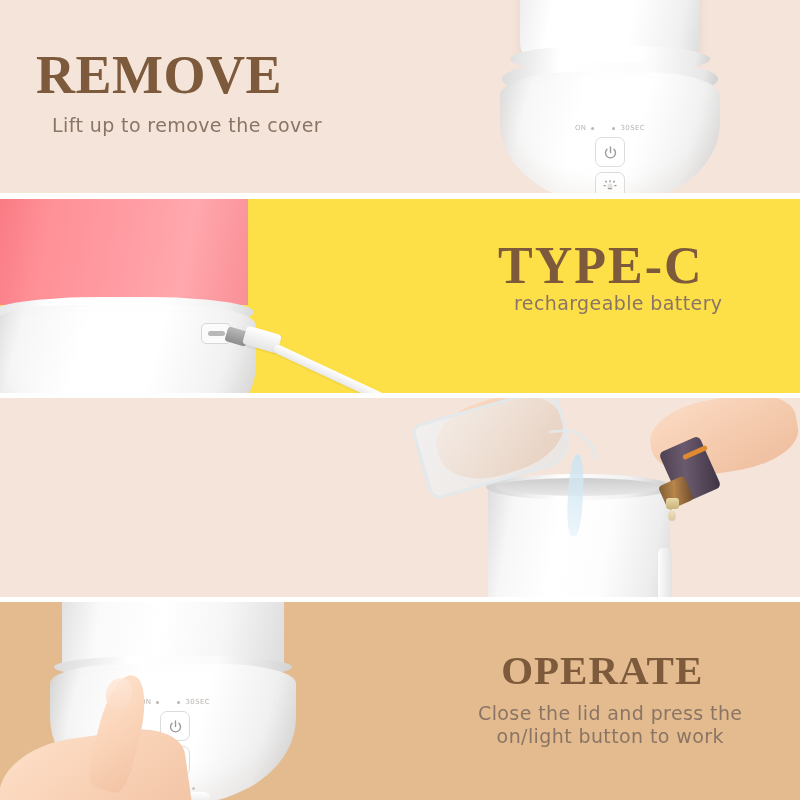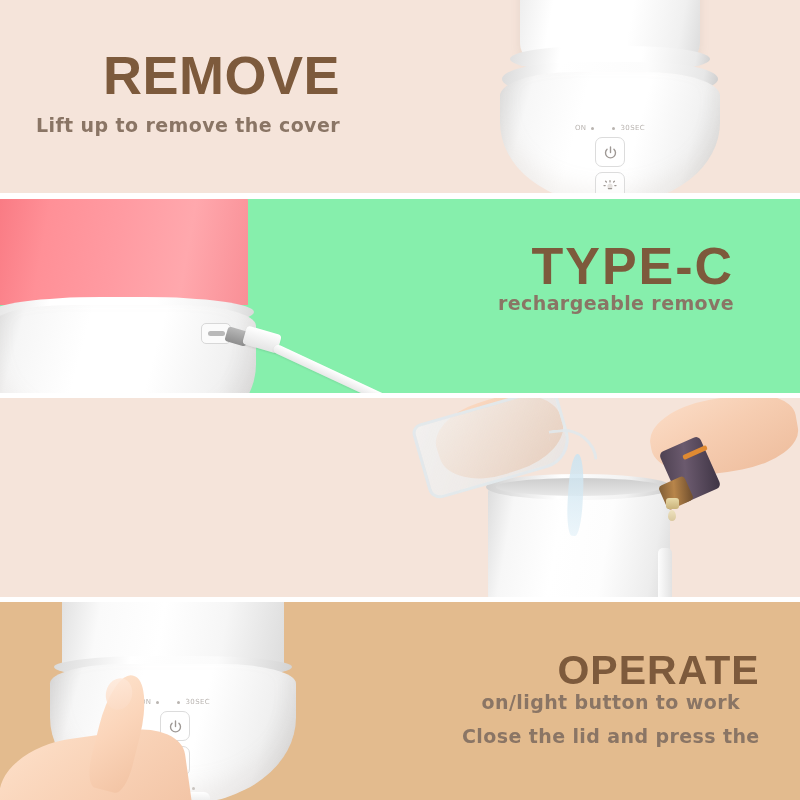--- a/index.html
+++ b/index.html
@@ -8,41 +8,41 @@
     width:800px; height:800px;
     font-family:"DejaVu Sans", sans-serif;
     background:#ffffff;
     overflow:hidden;
   }
   .sheet { position:relative; width:800px; height:800px; background:#ffffff; }
 
   
   .panel { position:absolute; left:0; width:800px; overflow:hidden; }
   .panel-1 { top:0;   height:193px; background:#f5e4da; }
-  .panel-2 { top:199px; height:194px; background:#86efac; }
+  .panel-2 { top:199px; height:194px; background:#fde047; }
   .panel-3 { top:398px; height:199px; background:#f5e4da; }
   .panel-4 { top:602px; height:198px; background:#e3bb8e; }
 
   
   .txt { position:absolute; z-index:6; }
   .headline {
-    font-family:Liberation Sans, sans-serif;
+    font-family:Liberation Serif, serif;
     font-weight:bold;
     color:#7d5a3c;
     line-height:1.0;
     letter-spacing:0.5px;
     white-space:nowrap;
-    text-align:right;
   }
   .subline {
     font-family:"DejaVu Sans", sans-serif;
-    font-weight:bold;
+    font-weight:normal;
     color:#8a7565;
     line-height:1.22;
     letter-spacing:0.4px;
+    margin-left:16px;
   }
   .t1 { left:36px; top:48px; }
   .t1 .headline { font-size:54px; }
   .t1 .subline  { font-size:19px; margin-top:12px; }
 
   .t2 { left:498px; top:240px; text-align:left; }
   .t2 .headline { font-size:52px; letter-spacing:2px; }
   .t2 .subline  { font-size:19px; margin-top:13px; }
 
   .t4 { left:462px; top:650px; text-align:center; }
@@ -312,21 +312,21 @@
       <div class="p2-bowl"></div>
 
       <div class="usb-port"></div>
       <div class="usb-plug"></div>
       <div class="usb-collar"></div>
       <div class="usb-cable"></div>
     </div>
 
     <div class="txt t2" style="top:41px;">
       <div class="headline">TYPE-C</div>
-      <div class="subline" style="margin-top:0;">rechargeable remove</div>
+      <div class="subline" style="margin-top:0;">rechargeable battery</div>
     </div>
   </section>
 
   <section class="panel panel-3">
 
     <div class="p3-stage">
       <div class="tank"></div>
       <div class="tank-mouth"></div>
       <div class="tank-inner"></div>
       <div class="tank-tab"></div>
@@ -388,22 +388,22 @@
         </div>
       </div>
 
       <div class="press-hand"></div>
       <div class="press-finger"></div>
       <div class="press-nail"></div>
     </div>
 
     <div class="txt t4" style="top:48px;">
       <div class="headline">OPERATE</div>
+      <div class="subline">Close the lid and press the</div>
       <div class="subline" style="margin-top:0;">on/light button to work</div>
-      <div class="subline">Close the lid and press the</div>
     </div>
   </section>
 
   <div class="divider d1"></div>
   <div class="divider d2"></div>
   <div class="divider d3"></div>
 
 </div>
 
 </body></html>

